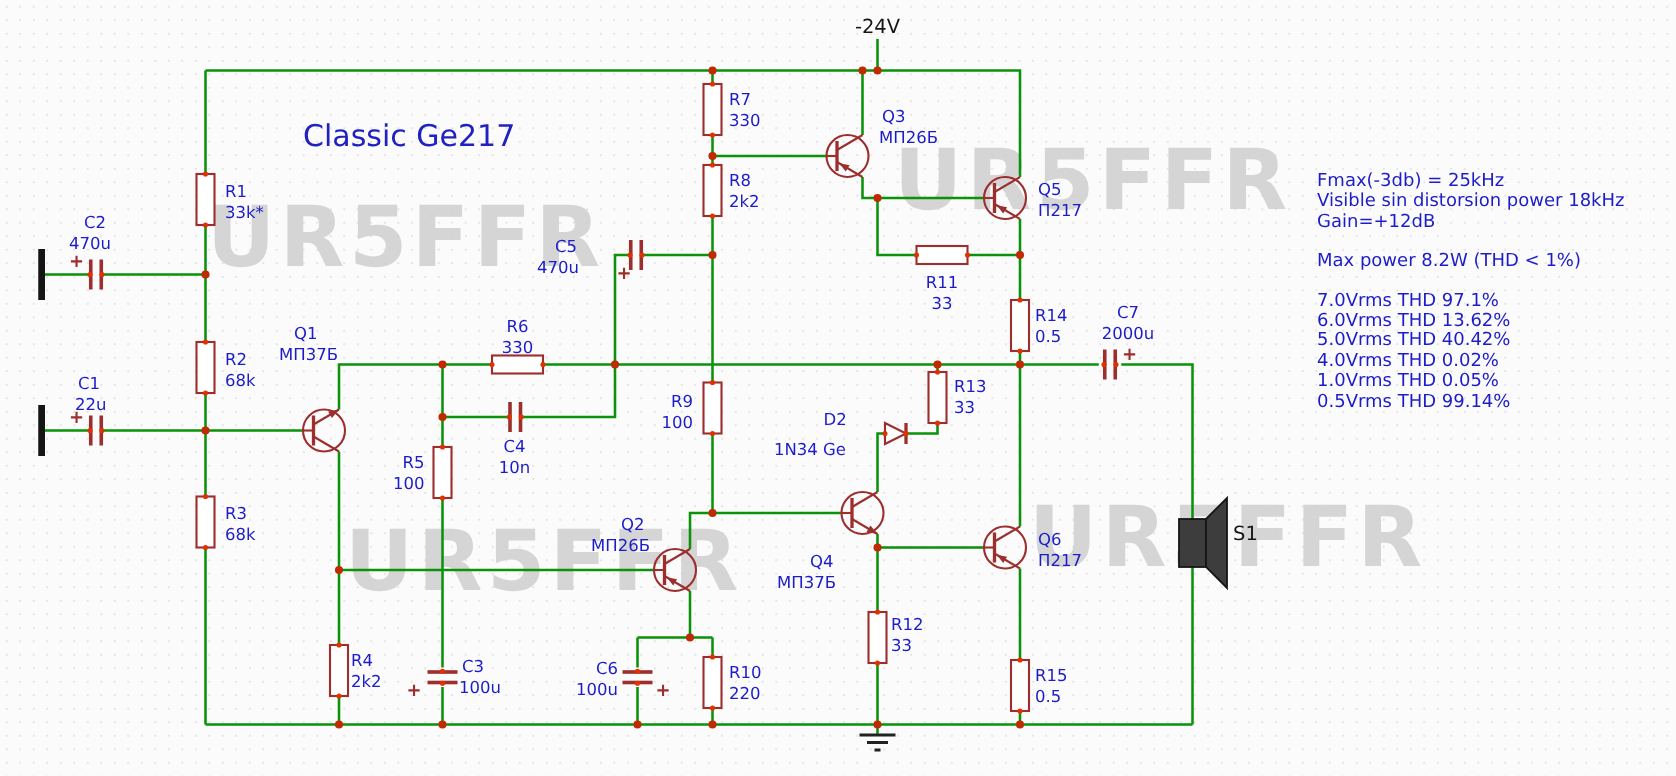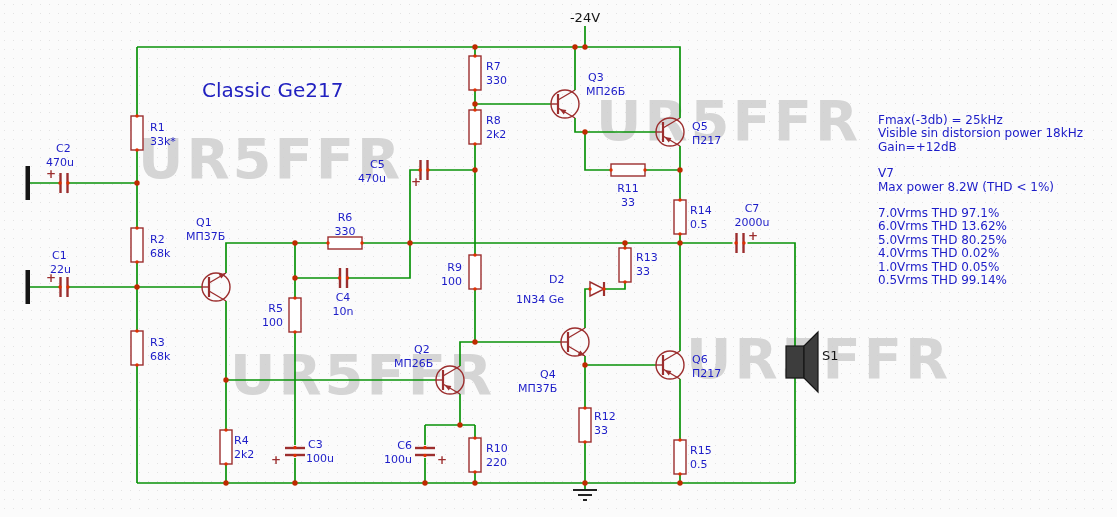--- a/index.html
+++ b/index.html
@@ -310,22 +310,21 @@
 
   <text class="title" x="202" y="97">Classic Ge217</text>
   <text class="ink mid" x="585" y="22">-24V</text>
 </svg>
 
 <div class="notes">
   <div>Fmax(-3db) = 25kHz</div>
   <div>Visible sin distorsion power 18kHz</div>
   <div>Gain=+12dB</div>
   <div class="gap"></div>
-  <div>V7</div>
   <div>Max power 8.2W (THD &lt; 1%)</div>
   <div class="gap"></div>
   <div>7.0Vrms THD 97.1%</div>
   <div>6.0Vrms THD 13.62%</div>
-  <div>5.0Vrms THD 80.25%</div>
+  <div>5.0Vrms THD 40.42%</div>
   <div>4.0Vrms THD 0.02%</div>
   <div>1.0Vrms THD 0.05%</div>
   <div>0.5Vrms THD 99.14%</div>
 </div>
 
 </body></html>

